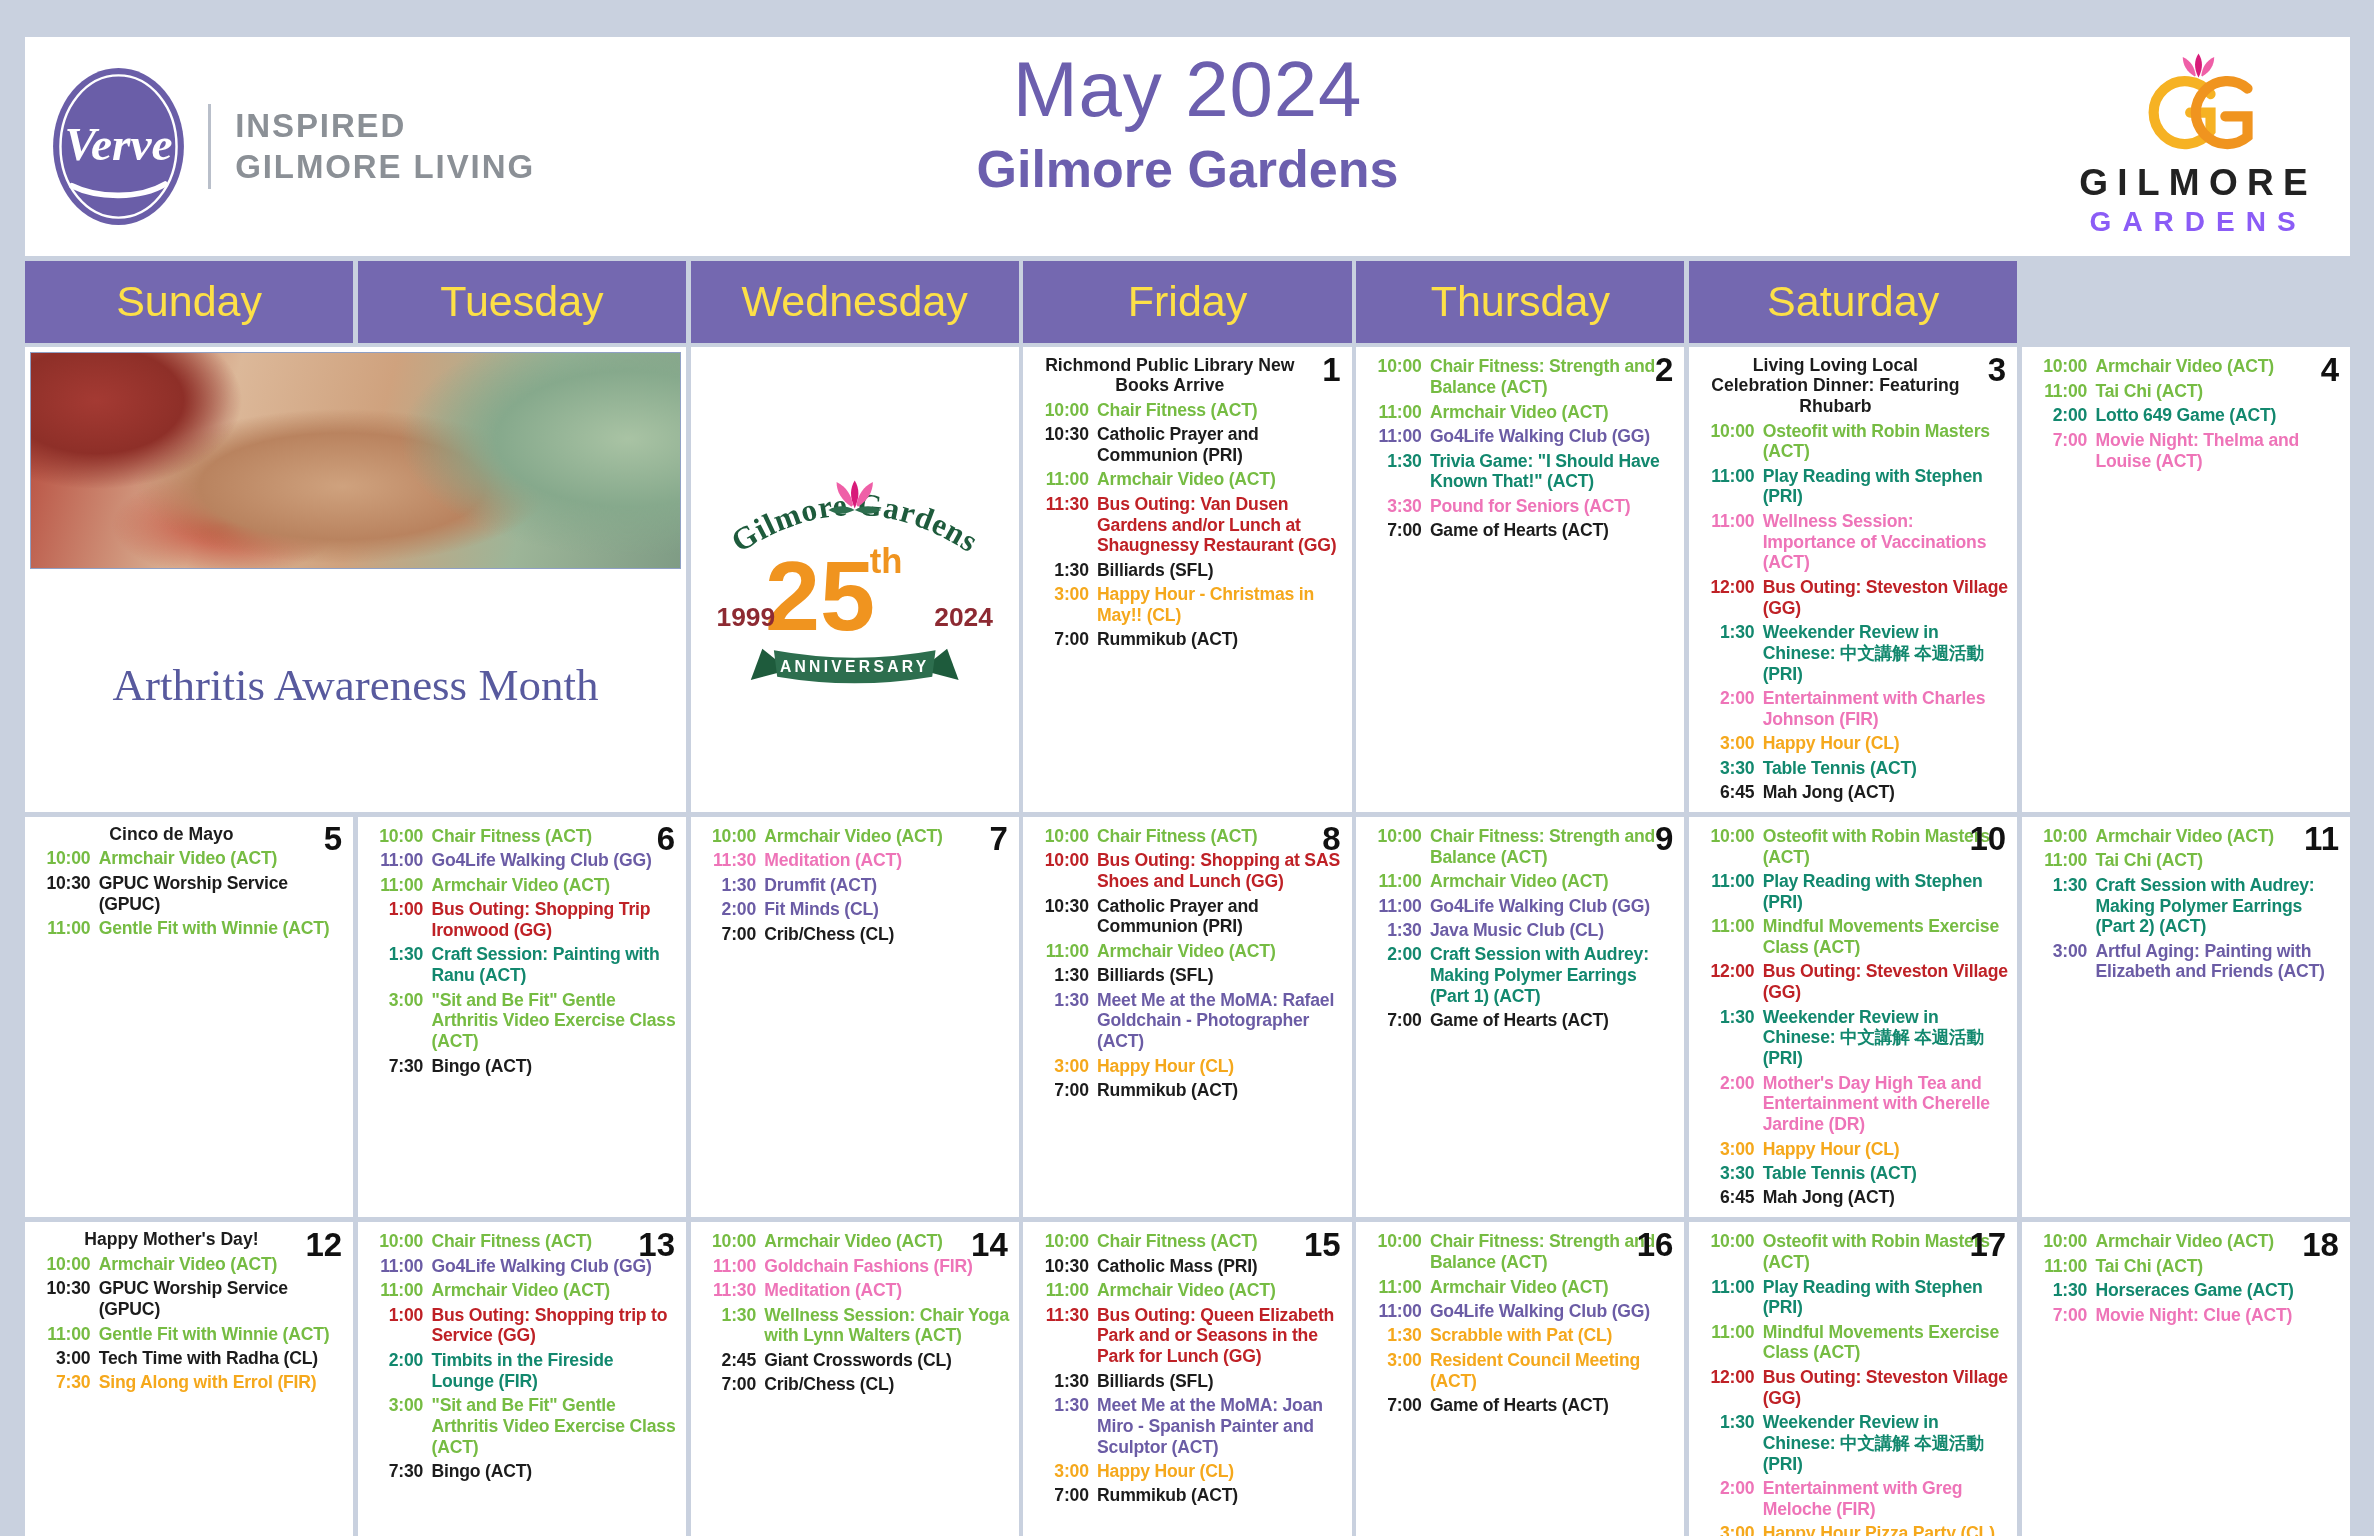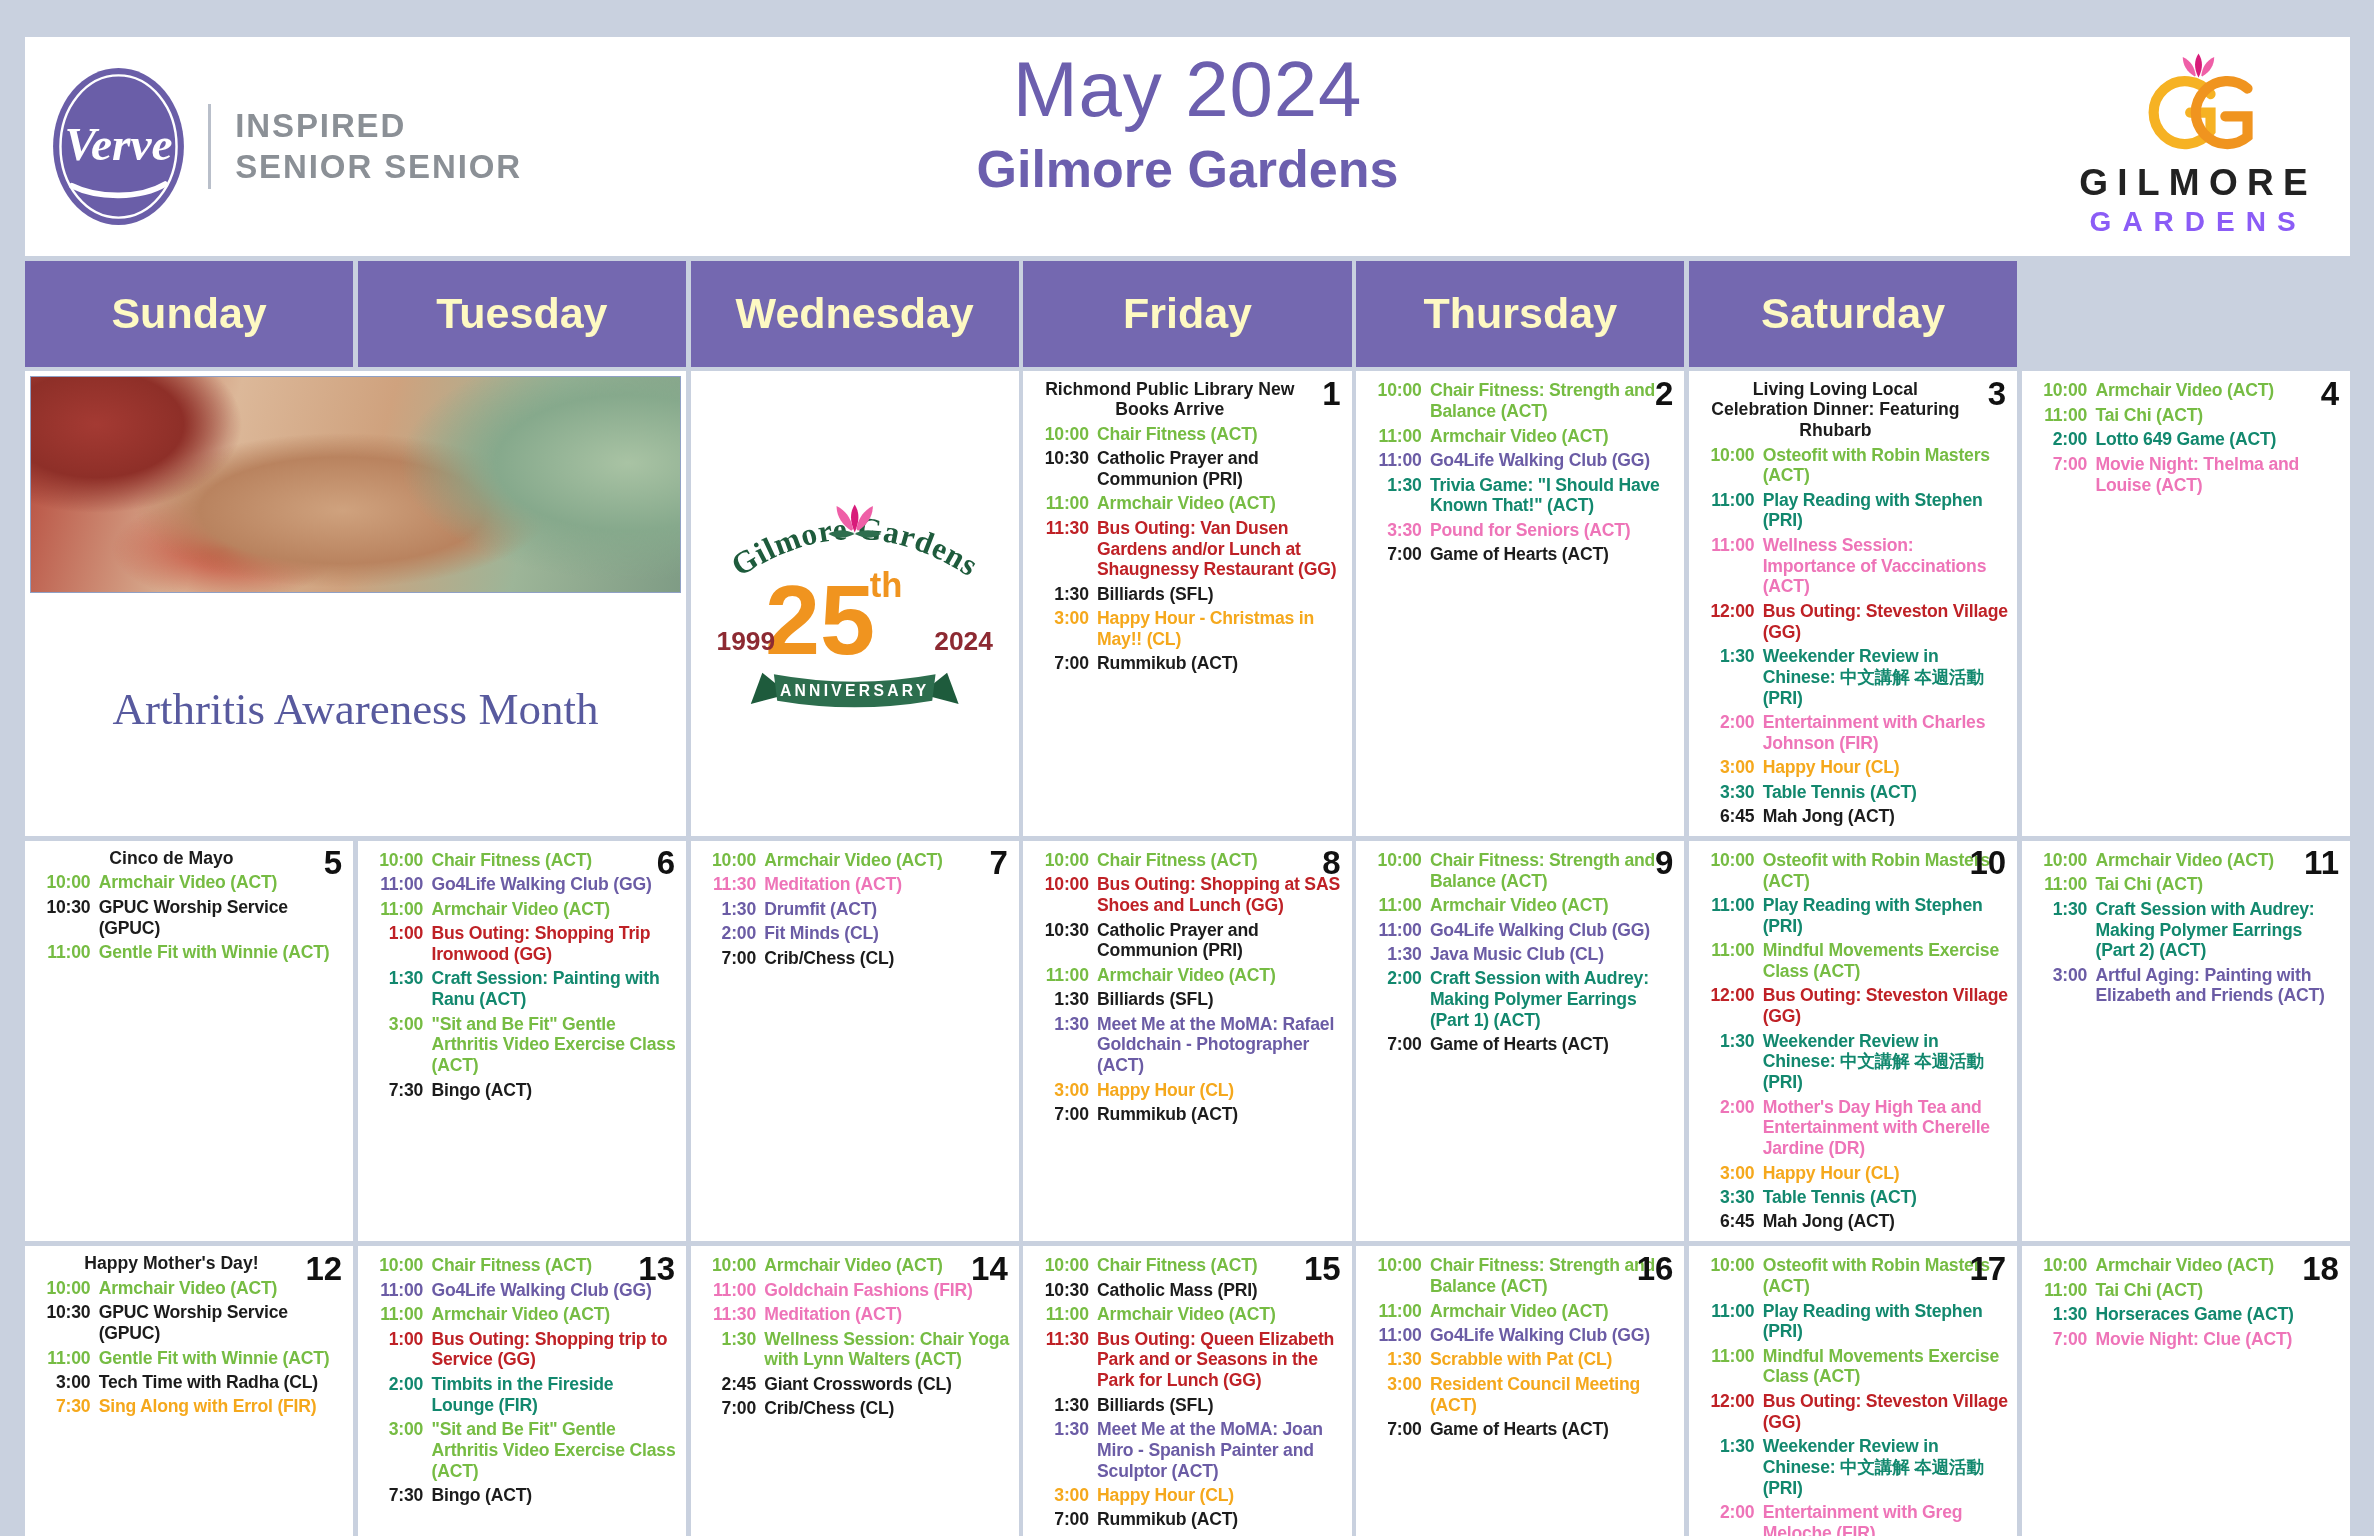--- a/index.html
+++ b/index.html
@@ -26,22 +26,22 @@
   .month-title{font-size:78px;font-weight:400;color:#6c5fae;letter-spacing:0.9px;}
   .month-subtitle{font-size:52px;font-weight:600;color:#6c5fae;margin-top:3.7px;}
   .gg-wrap{position:absolute;right:33px;top:9.3px;text-align:center;}
   .gg-text1{font-size:37px;font-weight:700;color:#222;letter-spacing:9.3px;margin-top:1.9px;}
   .gg-text2{font-size:28px;font-weight:600;color:#8b5cf6;letter-spacing:11px;margin-top:1.9px;}
   
   .weekday-row{
     display:grid;grid-template-columns:repeat(7,1fr);gap:4.6px;margin-top:4.6px;flex:none;
   }
   .weekday-cell{
-    background:#7468b0;color:#fef9c3;font-weight:700;font-size:43px;
-    height:106px;display:flex;align-items:center;justify-content:center;
+    background:#7468b0;color:#fde047;font-weight:400;font-size:43px;
+    height:82px;display:flex;align-items:center;justify-content:center;
   }
   
   #calendar-body{flex:1;display:flex;flex-direction:column;gap:4.6px;margin-top:4.6px;}
   .week-row{flex:1;display:grid;grid-template-columns:repeat(7,1fr);gap:4.6px;}
   .day-cell{
     background:#ffffff;position:relative;overflow:hidden;
     padding:7.4px 7.4px 5.6px 7.4px;box-sizing:border-box;
   }
   .daynum{
     position:absolute;top:5.6px;right:11px;font-size:33px;font-weight:800;color:#111;
@@ -86,21 +86,21 @@
     <div class="verve-wrap">
       <svg width="139" height="173" viewBox="0 0 170 200">
         <ellipse cx="85" cy="100" rx="80" ry="96" fill="#6a5ea8"></ellipse>
         <ellipse cx="85" cy="100" rx="71" ry="87" fill="none" stroke="#ffffff" stroke-width="3"></ellipse>
         <text x="85" y="116" text-anchor="middle" fill="#ffffff" font-size="58" font-style="italic" font-weight="bold" font-family="Liberation Serif, DejaVu Serif, serif">Verve</text>
         <path d="M28 148 C 60 164 112 164 142 146" stroke="#ffffff" stroke-width="7" fill="none" stroke-linecap="round"></path>
       </svg>
       <div class="verve-divider"></div>
       <div class="verve-tagline">
         <div>INSPIRED</div>
-        <div>SENIOR SENIOR</div>
+        <div>GILMORE LIVING</div>
       </div>
     </div>
 
     <div class="center-title">
       <div class="month-title">May 2024</div>
       <div class="month-subtitle">Gilmore Gardens</div>
     </div>
 
     <div class="gg-wrap">
       <svg width="195" height="111" viewBox="0 0 210 120">

